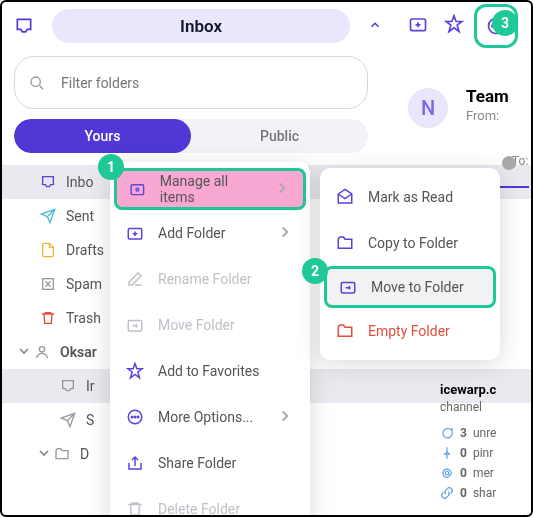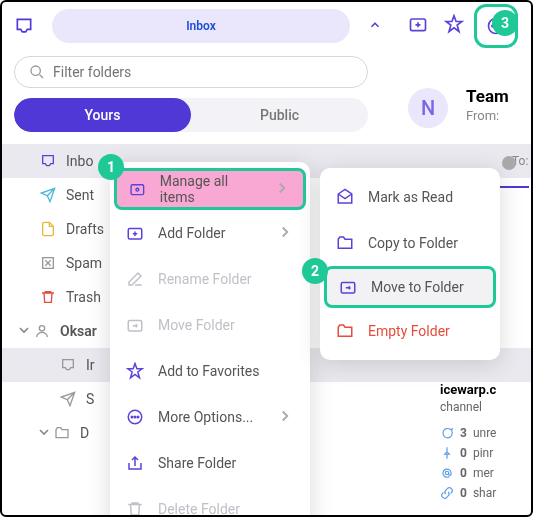--- a/index.html
+++ b/index.html
@@ -1,28 +1,28 @@
 <!DOCTYPE html>
 <html><head>
 <meta charset="utf-8">
 <style>
 *{box-sizing:border-box;margin:0;padding:0;font-family:-apple-system,BlinkMacSystemFont,'Segoe UI',Roboto,sans-serif;}
 body{width:533px;height:517px;background:#fff;position:relative;overflow:hidden;border:2px solid #000;border-radius:6px;}
 .topbar{display:flex;align-items:center;height:48px;padding:0 12px;}
 .topbar-left{display:flex;align-items:center;gap:12px;flex:0 0 376px;}
 .inbox-tray{width:20px;height:20px;color:#4f38d6;display:flex;align-items:center;justify-content:center;}
 .inbox-title-wrap{flex:1;display:flex;justify-content:center;align-items:center;background:#eae6fb;border-radius:18px;height:34px;margin:0 6px;}
-.inbox-title{color:#1d4ed8;font-weight:600;font-size:12px;text-align:center;}
+.inbox-title{color:#0f172a;font-weight:600;font-size:17px;text-align:center;}
 .chevron-up{color:#4f38d6;margin-left:auto;margin-right:8px;}
 .topbar-right{display:flex;align-items:center;gap:16px;padding-left:18px;position:relative;}
 .topbar-right svg{width:20px;height:20px;}
 .kebab-btn{width:32px;height:32px;border-radius:8px;display:flex;align-items:center;justify-content:center;position:relative;}
 .kebab-highlight{position:absolute;top:-6px;left:-6px;right:-6px;bottom:-6px;border:3px solid #1ec997;border-radius:12px;}
 .filter-row{padding:6px 12px 10px;}
-.filter-input{width:354px;height:32px;border:1px solid #d6d6de;border-radius:20px;padding:0 14px;display:flex;align-items:center;gap:8px;color:#999;}
+.filter-input{width:354px;height:53px;border:1px solid #d6d6de;border-radius:20px;padding:0 14px;display:flex;align-items:center;gap:16px;color:#999;}
 .filter-input input{border:none;outline:none;font-size:14px;flex:1;color:#666;background:transparent;}
 .tabs{display:flex;width:354px;margin:0 12px 8px;background:#f3f3f7;border-radius:20px;height:34px;overflow:hidden;}
 .tab{flex:1;display:flex;align-items:center;justify-content:center;font-size:14px;color:#777;font-weight:500;}
 .tab.active{background:#4f38d6;color:#fff;border-radius:20px;}
 .folder-list{padding:4px 0;}
 .folder-item{display:flex;align-items:center;height:34px;padding:0 12px 0 38px;font-size:14px;color:#555;gap:10px;}
 .folder-item.sel{background:#e9e9ef;}
 .folder-item.nested{padding-left:58px;}
 .folder-item svg{width:16px;height:16px;flex-shrink:0;}
 .expand-chevron{width:12px;color:#888;position:absolute;left:14px;}

